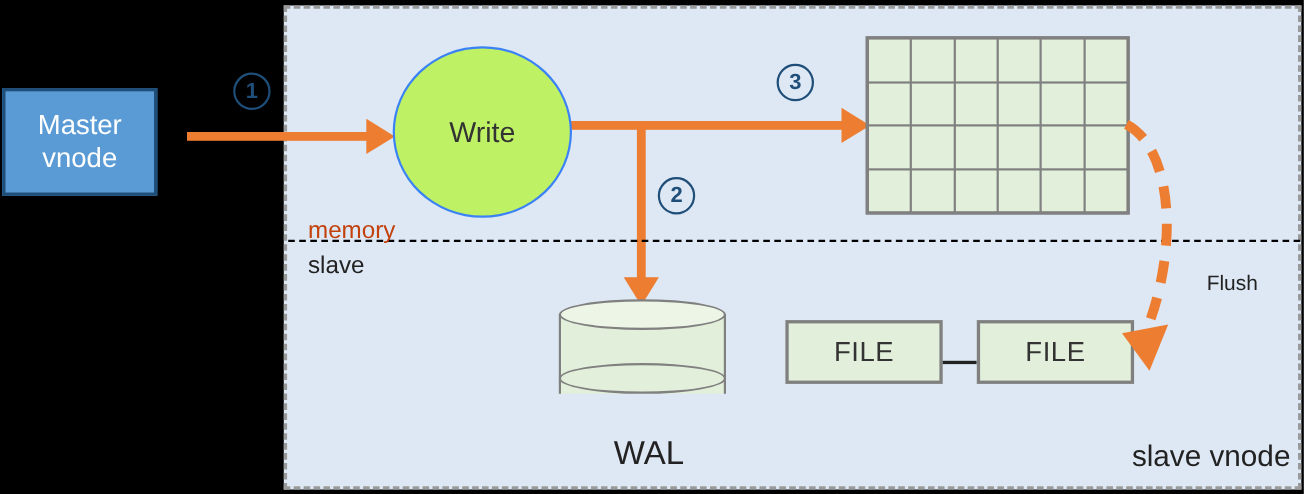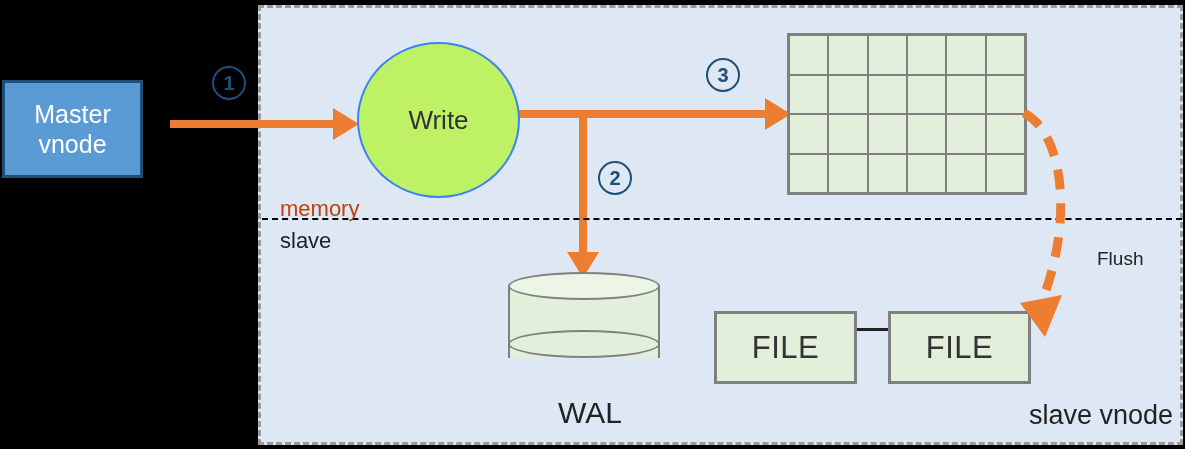--- a/index.html
+++ b/index.html
@@ -210,31 +210,30 @@
     top: 396px;
     font-size: 30px;
     color: #222222;
   }
 
   
   .file-box {
     position: absolute;
     top: 291px;
     width: 143px;
-    height: 73px;
+    height: 58px;
     background: #E2EFDA;
     border: 3px solid #808080;
     box-sizing: border-box;
     display: flex;
     align-items: center;
     justify-content: center;
-    font-size: 31px;
+    font-size: 25px;
     color: #333333;
     letter-spacing: 0.5px;
-    margin-top: 20px;
   }
   #file-box-1 { left: 714px; }
   #file-box-2 { left: 888px; }
   #file-link {
     position: absolute;
     left: 857px;
     top: 328px;
     width: 31px;
     height: 3px;
     background: #222222;

